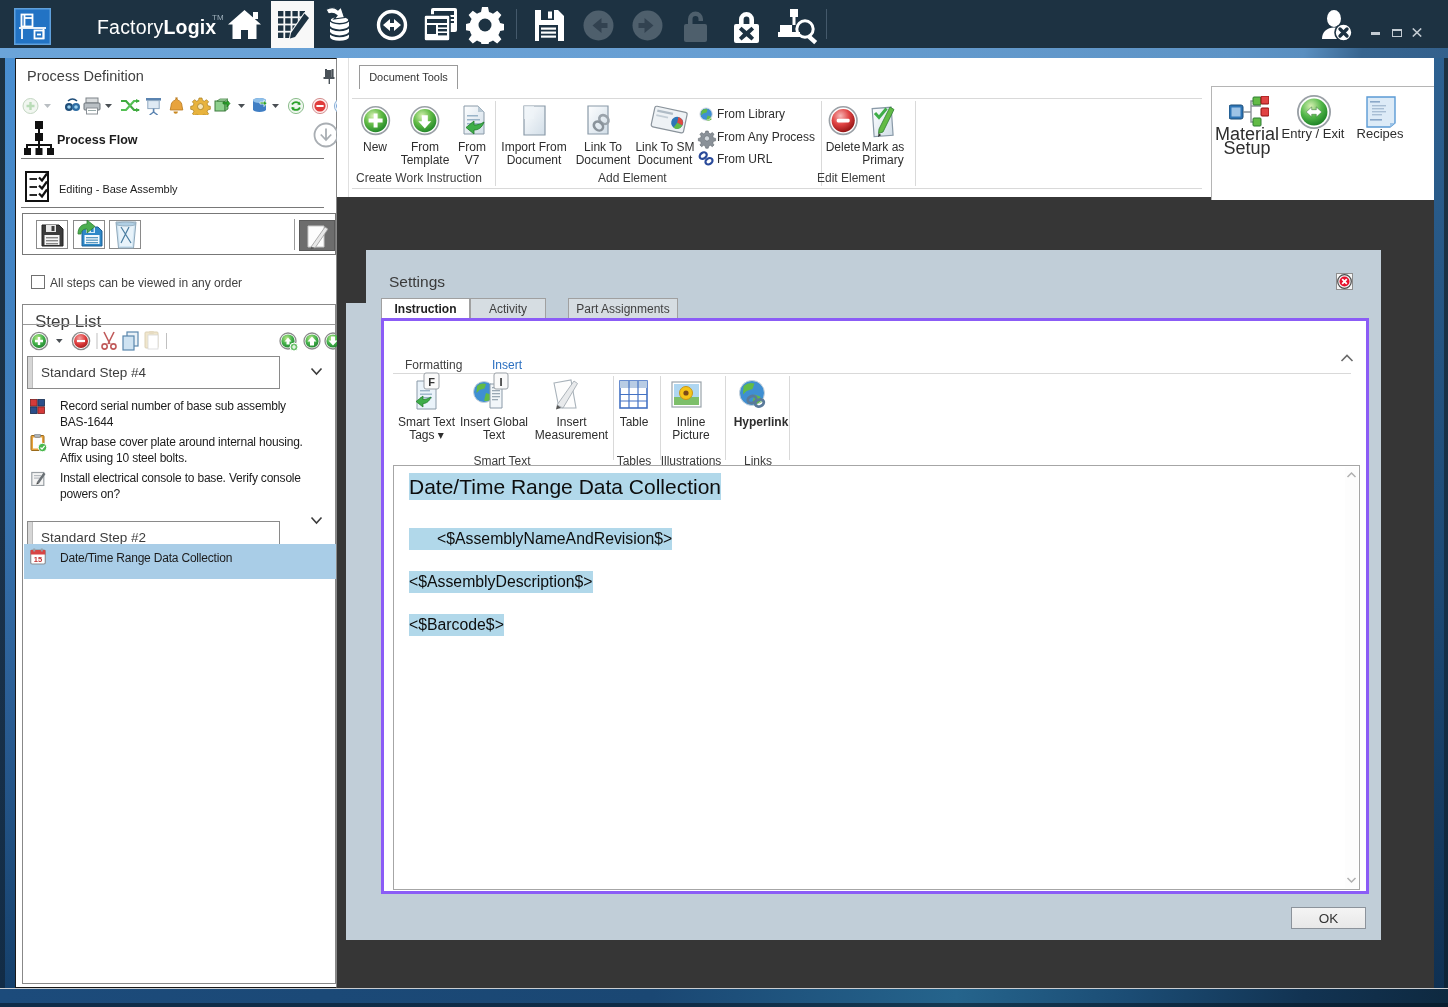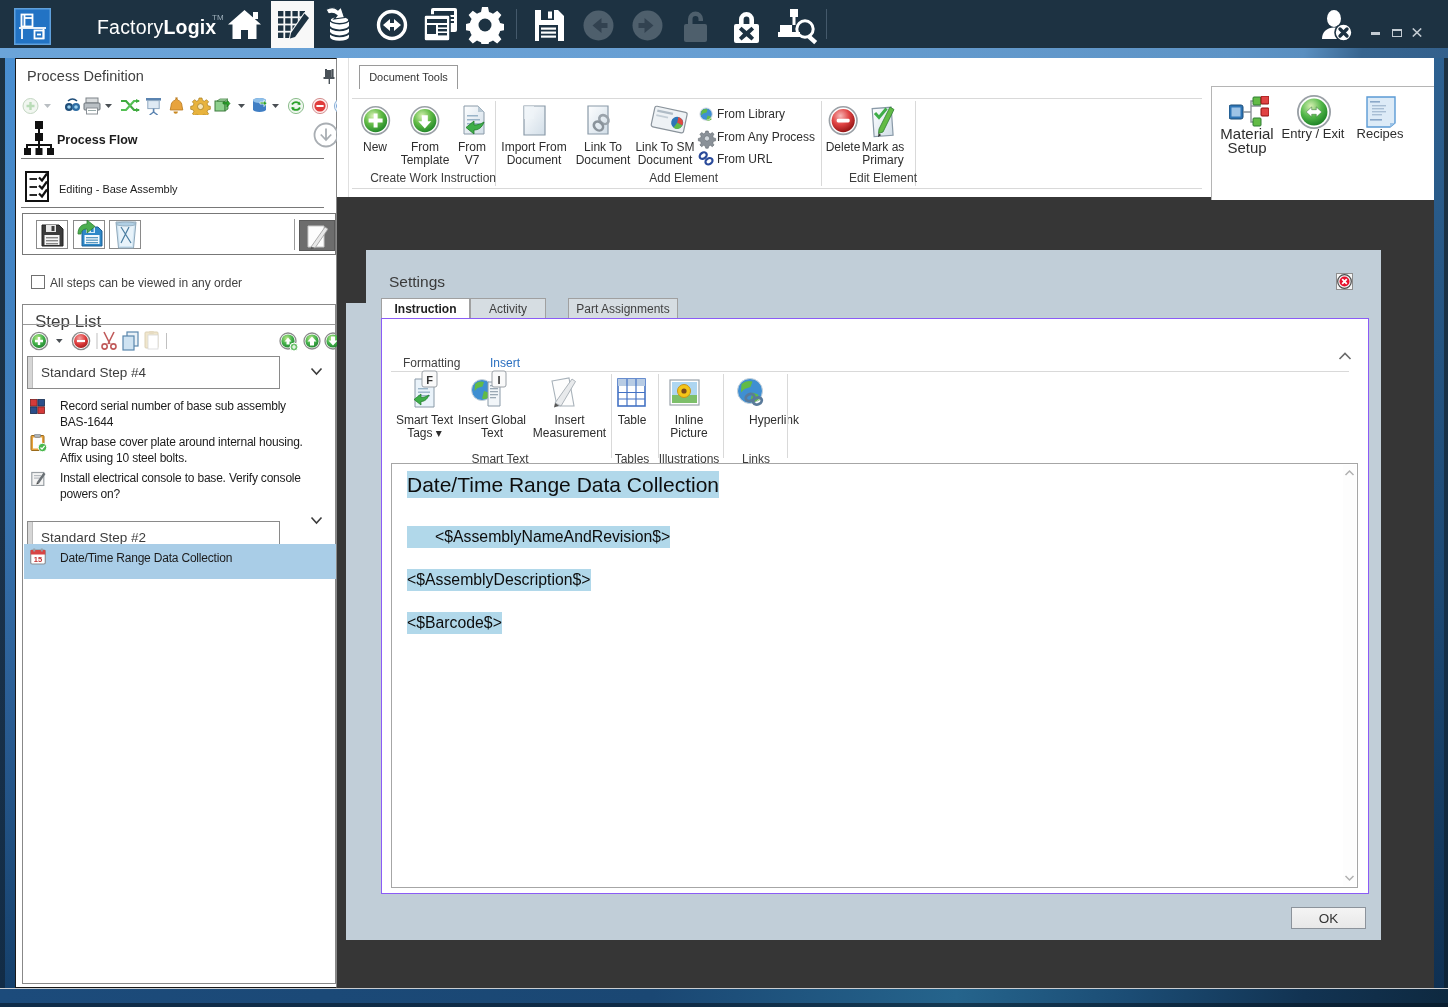--- a/index.html
+++ b/index.html
@@ -56,33 +56,33 @@
 .item .txt { position:absolute; left:37px; top:0; width:270px; line-height:16px; white-space:nowrap; }
 .item.bold .txt { font-weight:400; }
 .selrow { left:1px; top:239px; width:312px; height:35px; background:#a9cde7; }
 
 #mainarea { left:337px; top:58px; width:1097px; height:930px; background:#363636; }
 #ribbonzone { left:0; top:0; width:1097px; height:139px; background:#fff; }
 #ribbonzone2 { left:874px; top:0; width:223px; height:142px; background:#fff; }
 #doctab { left:22px; top:7px; width:99px; height:24px; border:1px solid #9a9a9a; border-bottom:none; background:#fff; font-size:11px; color:#333; text-align:center; line-height:23px; }
 .rib-line { background:#d9d9d9; }
 .rib-label { position:absolute; font-size:12px; color:#2e2e2e; text-align:center; line-height:13px; }
-.rib-group-label { position:absolute; font-size:12px; color:#3c3c3c; text-align:right; }
+.rib-group-label { position:absolute; font-size:12px; color:#3c3c3c; text-align:left; }
 .rib-sep { position:absolute; top:43px; width:1px; height:85px; background:#d9d9d9; }
 
 
 #dlg-back { left:9px; top:245px; width:21px; height:637px; background:#c1ced8; }
 #dlg { left:29px; top:192px; width:1015px; height:690px; background:#c1ced8; }
 #dlg-title { left:23px; top:23px; font-size:15.5px; color:#3a3a3a; }
 #dlg-close { left:970px; top:23px; width:17px; height:17px; background:#f4f4f4; border:1px solid #8e8e8e; }
 .dtab { position:absolute; top:48px; height:21px; font-size:12px; color:#3f3f3f; border:1px solid #a0a0a0; background:#d6dde2; text-align:center; line-height:20px; }
 #dtab1 { left:15px; width:89px; background:#fff; border-bottom:1px solid #fff; font-weight:700; color:#222; }
 #dtab2 { left:104px; width:76px; }
 #dtab3 { left:202px; width:110px; }
-#dlg-panel { left:15px; top:68px; width:988px; height:576px; background:#fff; border:1px solid #8b5cf6; }
+#dlg-panel { left:15px; top:68px; width:988px; height:576px; background:#fff; border:3px solid #8b5cf6; }
 #fmt-lbl { left:21px; top:37px; font-size:12px; color:#414141; }
 #ins-lbl { left:108px; top:37px; font-size:12px; color:#2a6fc0; }
 #minirib-line { left:9px; top:52px; width:958px; height:1px; background:#d9d9d9; }
 .mini-label { position:absolute; font-size:12px; color:#2e2e2e; text-align:center; line-height:13px; }
 .mini-group { position:absolute; top:133px; font-size:12px; color:#3c3c3c; text-align:center; }
 .mini-sep { position:absolute; top:55px; width:1px; height:84px; background:#d9d9d9; }
 #editor { left:9px; top:144px; width:967px; height:425px; border:1px solid #a6a6a6; background:#fff; }
 .hl { position:absolute; left:15px; background:#b1d8ea; color:#0d0d0d; white-space:nowrap; line-height:22px; }
 #scrollv { position:absolute; right:1px; top:1px; width:13px; height:421px; background:#fdfdfd; }
 #okbtn { left:925px; top:657px; width:75px; height:22px; background:linear-gradient(#f4f4f4,#e8e8e8); border:1px solid #8c939b; text-align:center; font-size:13.5px; color:#333; line-height:21px; }
@@ -656,21 +656,21 @@
       <svg class="abs" style="left:155px; top:38px;" width="30" height="32" viewBox="0 0 30 32">
         <path d="M1 1 h28 v26 l-5 4 h-23 Z" fill="#ddebf7" stroke="#5b9bd5" stroke-width="1.4"></path>
         <path d="M29 27 l-5 4 v-4 Z" fill="#9dc3e6"></path>
         <rect x="4" y="5" width="10" height="1.6" fill="#8aa8c8"></rect>
         <rect x="6" y="9" width="14" height="1.4" fill="#a8bed4"></rect>
           <rect x="6" y="12" width="12" height="1.4" fill="#a8bed4"></rect>
         <rect x="6" y="15" width="14" height="1.4" fill="#a8bed4"></rect>
           <rect x="6" y="18" width="10" height="1.4" fill="#a8bed4"></rect>
         <rect x="4" y="23" width="12" height="1.6" fill="#8aa8c8"></rect>
       </svg>
-      <div class="rib-label" style="left:-9px; top:69px; width:90px; font-size:15px; line-height:14px;">Material<br>Setup</div>
+      <div class="rib-label" style="left:-9px; top:69px; width:90px; font-size:18px; line-height:14px;">Material<br>Setup</div>
       <div class="rib-label" style="left:57px; top:69px; width:90px; font-size:13px;">Entry / Exit</div>
       <div class="rib-label" style="left:134px; top:69px; width:70px; font-size:13px;">Recipes</div>
     </div>
 
     <div class="abs" id="dlg-back"></div>
     <div class="abs" id="dlg">
       <div class="abs" id="dlg-title">Settings</div>
       <div class="abs" id="dlg-close">
           <svg width="15" height="15" viewBox="0 0 15 15" style="position:absolute;left:0;top:0;">
         <circle cx="7.5" cy="7.5" r="6.8" fill="none" stroke="#4a4a4a" stroke-width="1.2"></circle>
@@ -746,21 +746,21 @@
           </g>
         </svg>
         <svg class="abs" style="left:956px; top:33px;" width="14" height="9" viewBox="0 0 14 9">
             <path d="M1.5 7 L7 1.5 L12.5 7" stroke="#6a6a6a" stroke-width="1.6" fill="none"></path>
           </svg>
         <div class="mini-label" style="left:5px; top:95px; width:75px;">Smart Text<br>Tags ▾</div>
         <div class="mini-label" style="left:70px; top:95px; width:80px;">Insert Global<br>Text</div>
         <div class="mini-label" style="left:140px; top:95px; width:95px;">Insert<br>Measurement</div>
         <div class="mini-label" style="left:230px; top:95px; width:40px;">Table</div>
         <div class="mini-label" style="left:282px; top:95px; width:50px;">Inline<br>Picture</div>
-        <div class="mini-label" style="left:349px; top:95px; width:86px;">Hyperlink</div>
+        <div class="mini-label" style="left:334px; top:95px; width:86px;font-weight:bold;">Hyperlink</div>
         <div class="mini-group" style="left:68px; width:100px;">Smart Text</div>
         <div class="mini-group" style="left:230px; width:40px;">Tables</div>
         <div class="mini-group" style="left:267px; width:80px;">Illustrations</div>
         <div class="mini-group" style="left:344px; width:60px;">Links</div>
         <div class="mini-sep" style="left:229px;"></div>
         <div class="mini-sep" style="left:276px;"></div>
         <div class="mini-sep" style="left:341px;"></div>
         <div class="mini-sep" style="left:405px;"></div>
         <div class="abs" id="editor">
           <div class="hl" style="top:7px; font-size:21px; line-height:27px;">Date/Time Range Data Collection</div>

